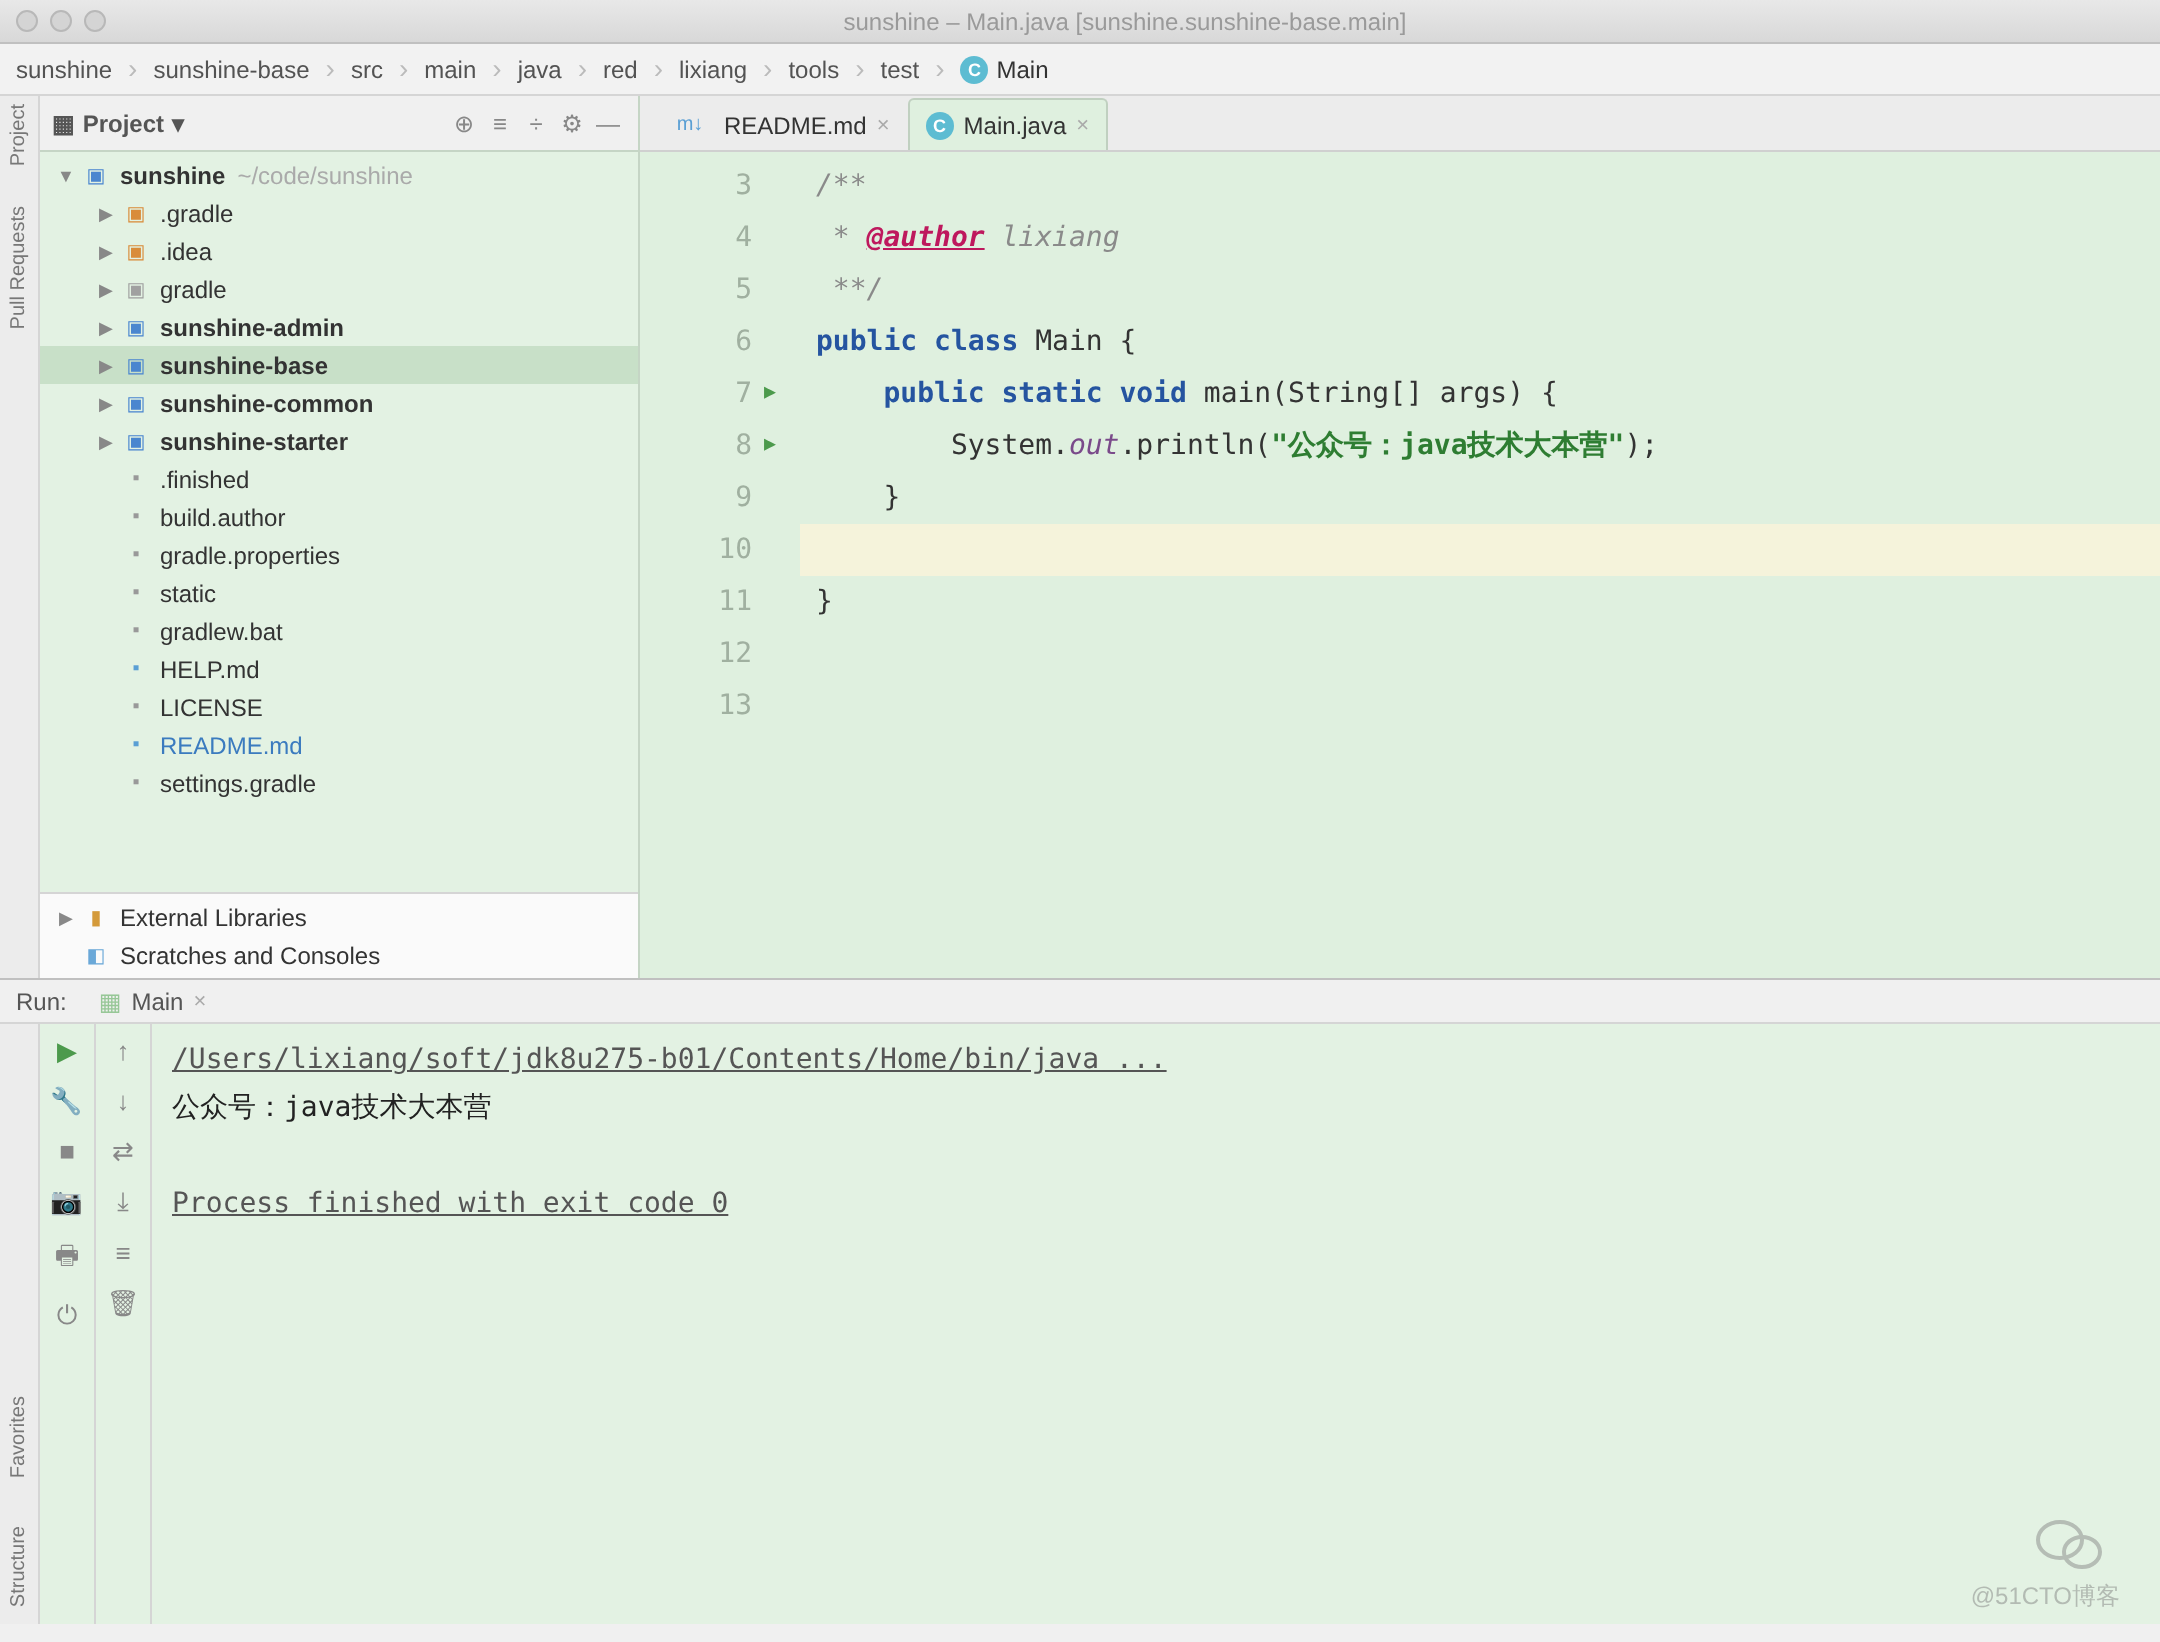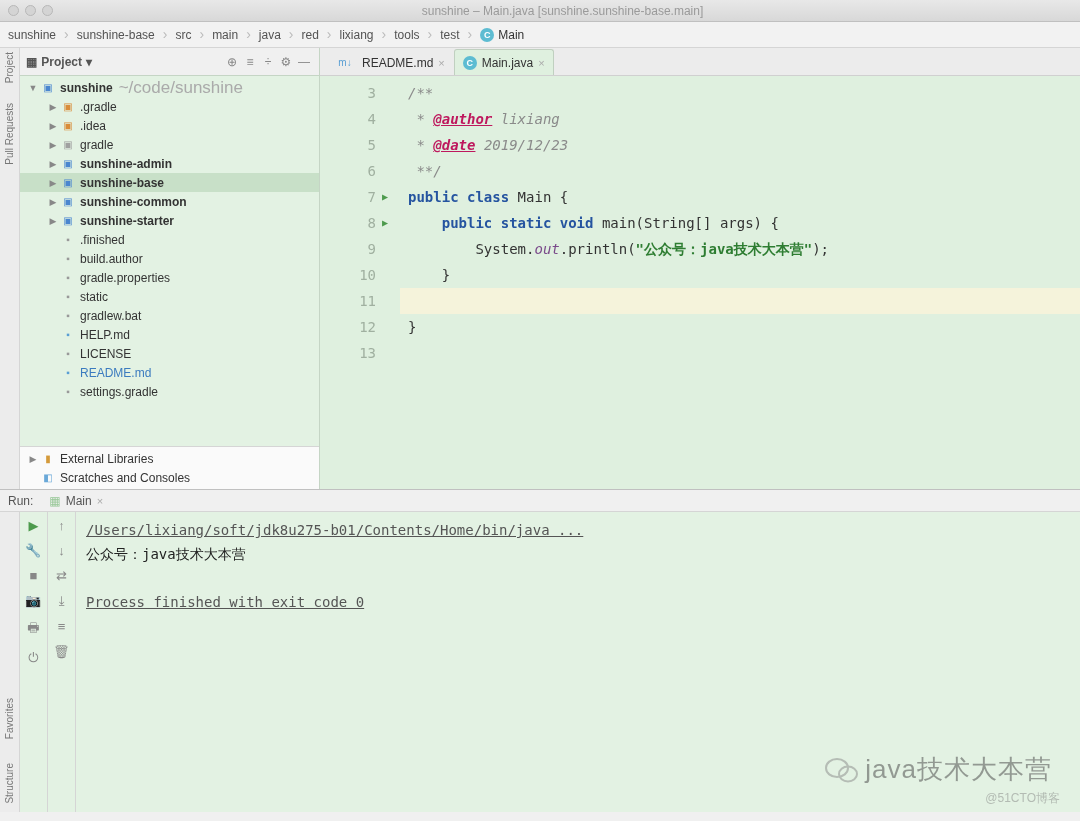--- a/index.html
+++ b/index.html
@@ -24,21 +24,21 @@
 .tree { flex: 1; padding: 2px 0; overflow: auto; font-size: 12px; }
 .tree-row { display: flex; align-items: center; height: 19px; padding-left: 4px; white-space: nowrap; cursor: pointer; }
 .tree-row.sel { background: #c8e0c8; }
 .tree-row.l0 { padding-left: 8px; }
 .tree-row.l1 { padding-left: 28px; }
 .tw { width: 10px; color: #888; font-size: 9px; margin-right: 2px; display: inline-block; text-align: center; }
 .ic { width: 16px; height: 16px; margin-right: 4px; display: inline-flex; align-items: center; justify-content: center; font-size: 10px; }
 .folder-blue { color: #4a86cf; } .folder-orange { color: #d98c3a; } .folder-gray { color: #a0a0a0; }
 .file-gray { color: #999; } .file-md { color: #5a9fd4; }
 .tree-text { color: #333; } .tree-text.bold { font-weight: bold; }
-.tree-sub { color: #aaa; margin-left: 6px; font-size: 17px; }
+.tree-sub { color: #aaa; margin-left: 6px; font-size: 12px; }
 .tree-ext { background: #fafafa; padding: 2px 0; border-top: 1px solid #d5d5d5; }
 .editor-col { flex: 1; display: flex; flex-direction: column; }
 .tabs { height: 28px; background: #ececec; border-bottom: 1px solid #d0d0d0; display: flex; align-items: flex-end; padding-left: 8px; }
 .tab { height: 26px; padding: 0 8px; display: flex; align-items: center; gap: 5px; font-size: 12px; border: 1px solid transparent; border-bottom: none; cursor: pointer; }
 .tab.active { background: #dff0df; border-color: #c0d0c0; border-top-left-radius: 3px; border-top-right-radius: 3px; }
 .tab-close { color: #aaa; font-size: 11px; }
 .editor { flex: 1; display: flex; background: #dff0df; font-family: Menlo, Consolas, monospace; font-size: 14px; overflow: hidden; }
 .gutter { width: 62px; background: #dff0df; text-align: right; padding: 4px 6px 0 0; color: #a0b0a0; line-height: 26px; user-select: none; }
 .run-marks { width: 18px; position: relative; line-height: 26px; padding-top: 4px; color: #4c9a4c; font-size: 10px; }
 .run-marks div { height: 26px; display: flex; align-items: center; }
@@ -255,21 +255,20 @@
           <div>▶</div>
           <div></div>
           <div></div>
           <div></div>
           <div></div>
           <div></div>
         </div>
       <div class="code">
         <div class="ln"><span class="doc">/**</span></div>
         <div class="ln"><span class="doc"> * </span><span class="tag">@author</span><span class="doc"> lixiang</span></div>
-        <div class="ln"><span class="doc"> * </span><span class="tag">@date</span><span class="doc"> 2019/12/23</span></div>
         <div class="ln"><span class="doc"> **/</span></div>
         <div class="ln"><span class="kw">public</span> <span class="kw">class</span><span> Main {</span></div>
         <div class="ln">    <span class="kw">public</span> <span class="kw">static</span> <span class="kw">void</span><span> main(String[] args) {</span></div>
         <div class="ln">        <span>System.</span><span class="fld">out</span><span>.println(</span><span class="str">"公众号：java技术大本营"</span><span>);</span></div>
         <div class="ln"><span>    }</span></div>
         <div class="ln hl"></div>
         <div class="ln"><span>}</span></div>
         <div class="ln"></div>
       </div>
     </div>
@@ -311,15 +310,14 @@
 
 <span class="meta">Process finished with exit code 0</span></div>
   </div>
 </div>
 
 <div class="watermark">
   <svg width="34" height="30" viewBox="0 0 34 30">
       <ellipse cx="12" cy="13" rx="11" ry="9" fill="none" stroke="#888" stroke-width="2"></ellipse>
       <ellipse cx="23" cy="19" rx="9" ry="7.5" fill="none" stroke="#888" stroke-width="2"></ellipse>
     </svg>
-  <span>java技术大本营</span>
 </div>
 <div class="wm2">@51CTO博客</div>
 
 </body></html>

